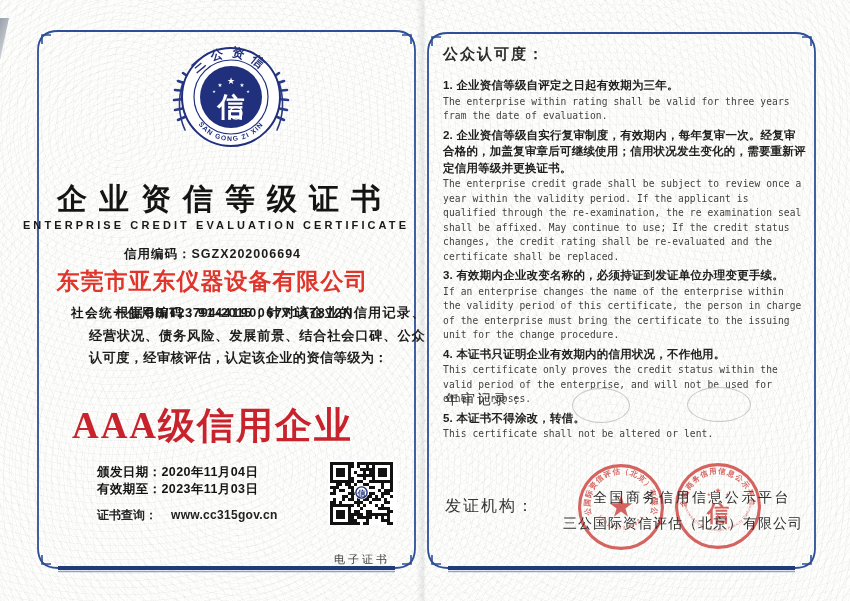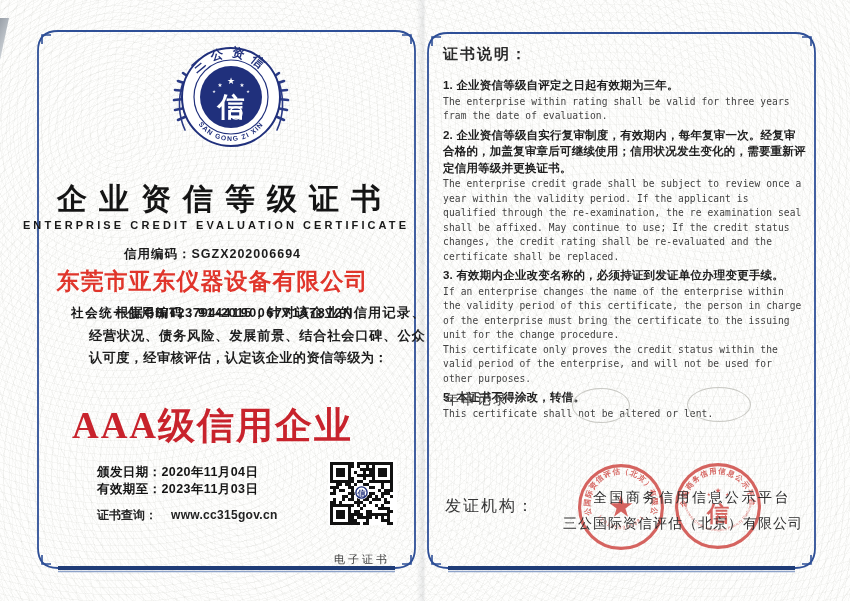--- a/index.html
+++ b/index.html
@@ -332,29 +332,30 @@
         <path d="M23 33Q3 33 3 53" fill="none" stroke="#2e4f97" stroke-width="1.8"></path>
         <path d="M7 46V37H16" fill="none" stroke="#2e4f97" stroke-width="1.6"></path>
         <path d="M370 33Q390 33 390 53" fill="none" stroke="#2e4f97" stroke-width="1.8"></path>
         <path d="M377 37H386V46" fill="none" stroke="#2e4f97" stroke-width="1.6"></path>
         <path d="M3 548Q3 568 23 568" fill="none" stroke="#2e4f97" stroke-width="1.8"></path>
         <path d="M7 555V564H16" fill="none" stroke="#2e4f97" stroke-width="1.6"></path>
         <path d="M390 548Q390 568 370 568" fill="none" stroke="#2e4f97" stroke-width="1.8"></path>
         <path d="M377 564H386V555" fill="none" stroke="#2e4f97" stroke-width="1.6"></path>
       </svg>
 
-    <div id="back-heading" class="abs">证书说明：</div>
+    <div id="back-heading" class="abs">公众认可度：</div>
 
     <div id="clauses" class="abs">
       <div class="clause-cn">1. 企业资信等级自评定之日起有效期为三年。</div>
       <div class="clause-en">The enterprise within rating shall be valid for three years fram the date of evaluation.</div>
       <div class="clause-cn">2. 企业资信等级自实行复审制度，有效期内，每年复审一次。经复审合格的，加盖复审章后可继续使用；信用状况发生变化的，需要重新评定信用等级并更换证书。</div>
       <div class="clause-en">The enterprise credit grade shall be subject to review once a year within the validity period. If the applicant is qualified through the re-examination, the re examination seal shall be affixed. May continue to use; If the credit status changes, the credit rating shall be re-evaluated and the certificate shall be replaced.</div>
       <div class="clause-cn">3. 有效期内企业改变名称的，必须持证到发证单位办理变更手续。</div>
       <div class="clause-en">If an enterprise changes the name of the enterprise within the validity period of this certificate, the person in charge of the enterprise must bring the certificate to the issuing unit for the change procedure.</div>
+      <div class="clause-cn">4. 本证书只证明企业有效期内的信用状况，不作他用。</div>
       <div class="clause-en">This certificate only proves the credit status within the valid period of the enterprise, and will not be used for other purposes.</div>
       <div class="clause-cn">5. 本证书不得涂改，转借。</div>
       <div class="clause-en">This certificate shall not be altered or lent.</div>
     </div>
 
     <div id="annual-label" class="abs">年审记录：</div>
     <div id="oval-1" class="abs review-oval"></div>
     <div id="oval-2" class="abs review-oval"></div>
 
     <div id="issuer-label" class="abs">发证机构：</div>

